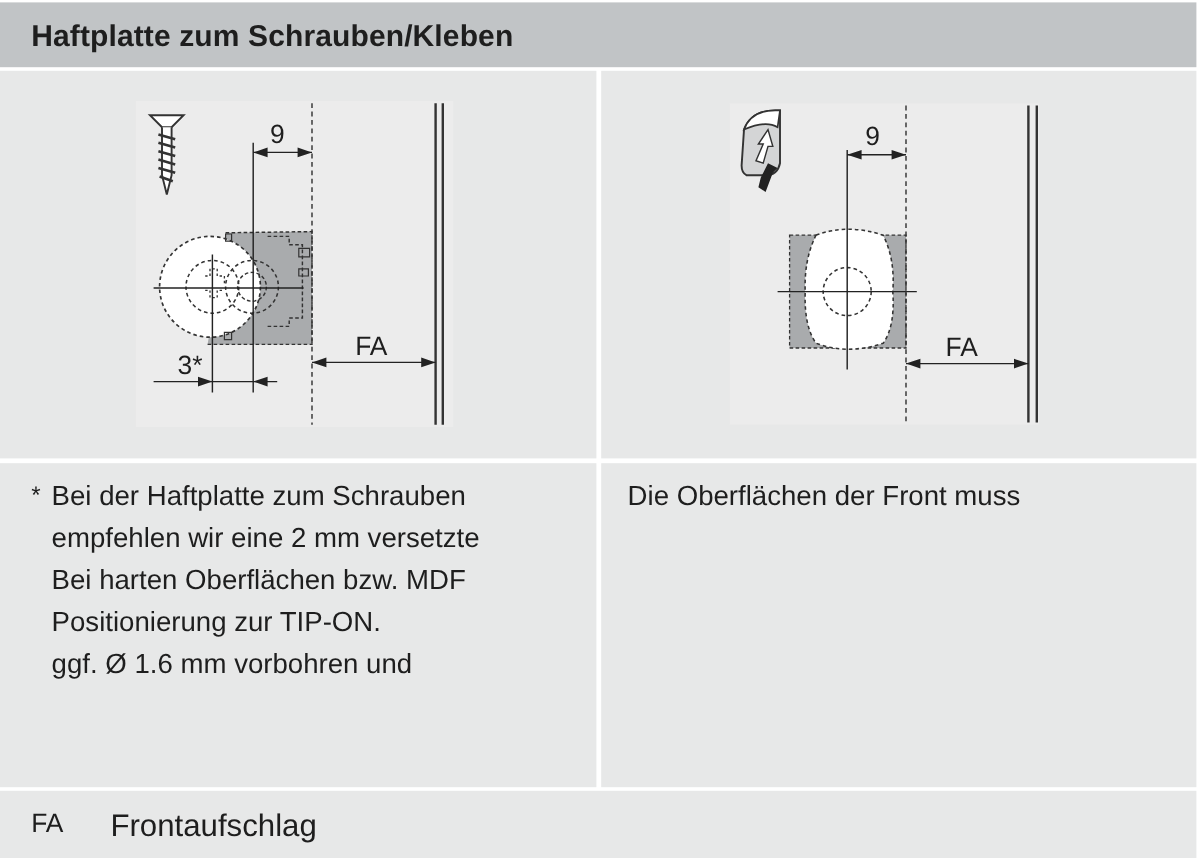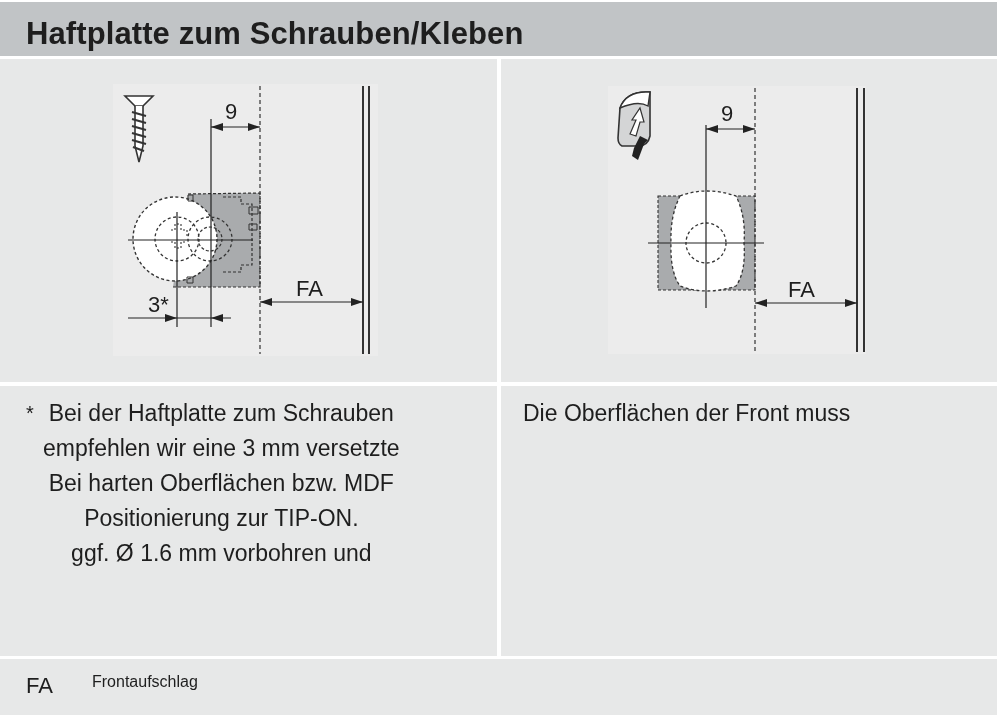--- a/index.html
+++ b/index.html
@@ -1,28 +1,28 @@
 <!DOCTYPE html>
 <html><head>
 <meta charset="utf-8">
 <style>
   html, body { margin: 0; padding: 0; background: #ffffff; }
   body { width: 1000px; height: 715px; position: relative; overflow: hidden;
          font-family: "Liberation Sans", sans-serif; color: #1e1e1e; }
   .header { position: absolute; left: 0; top: 2px; width: 997px; height: 54px;
             background: #c1c4c6; }
-  .header-title { position: absolute; left: 26px; top: 14px; font-size: 31px;
+  .header-title { position: absolute; left: 26px; top: 14px; font-size: 25px;
                   font-weight: bold; color: #1e1e1e; letter-spacing: 0.1px; text-align: center; }
   .cell { position: absolute; background: #e7e8e8; }
   .fig { position: absolute; }
   .note { position: absolute; font-size: 23px; line-height: 35px; color: #1e1e1e; }
   .note-line { display: block; white-space: nowrap; }
   .legend { position: absolute; left: 0; top: 659px; width: 997px; height: 56px; background: #e7e8e8; }
   .legend-abbr { position: absolute; left: 26px; top: 14px; font-size: 22px; }
-  .legend-desc { position: absolute; left: 92px; top: 14px; font-size: 16px; }
+  .legend-desc { position: absolute; left: 92px; top: 14px; font-size: 26px; }
   .dim-label { font-family: "Liberation Sans", sans-serif; font-size: 22px; fill: #1e1e1e; }
 </style>
 </head>
 <body>
 
 <div class="header">
   <span class="header-title">Haftplatte zum Schrauben/Kleben</span>
 </div>
 
 <div class="cell" style="left:0; top:59px; width:497px; height:323px;"></div>
@@ -106,23 +106,23 @@
     <path d="M147 217 L159 213 L159 221 Z M249 217 L237 213 L237 221 Z" fill="#222"></path>
     <text class="dim-label" x="180" y="211">FA</text>
   </svg>
 </div>
 
 <div class="cell" style="left:0; top:386px; width:497px; height:270px;"></div>
 <div class="cell" style="left:501px; top:386px; width:496px; height:270px;"></div>
 
 <div class="note" style="left:26px; top:396px;">
   <span style="position:absolute; left:0; top:0; font-size:20px;">*</span>
-  <div style="margin-left:17px;text-align:center;">
+  <div style="margin-left:17px;">
     <span class="note-line">Bei der Haftplatte zum Schrauben</span>
-    <span class="note-line">empfehlen wir eine 3 mm versetzte</span>
+    <span class="note-line">empfehlen wir eine 2 mm versetzte</span>
     <span class="note-line">Bei harten Oberflächen bzw. MDF</span>
     <span class="note-line">Positionierung zur TIP-ON.</span>
     <span class="note-line">ggf. Ø 1.6 mm vorbohren und</span>
   </div>
 </div>
 
 <div class="note" style="left:523px; top:396px;">
   <span class="note-line">Die Oberflächen der Front muss</span>
 </div>
 

